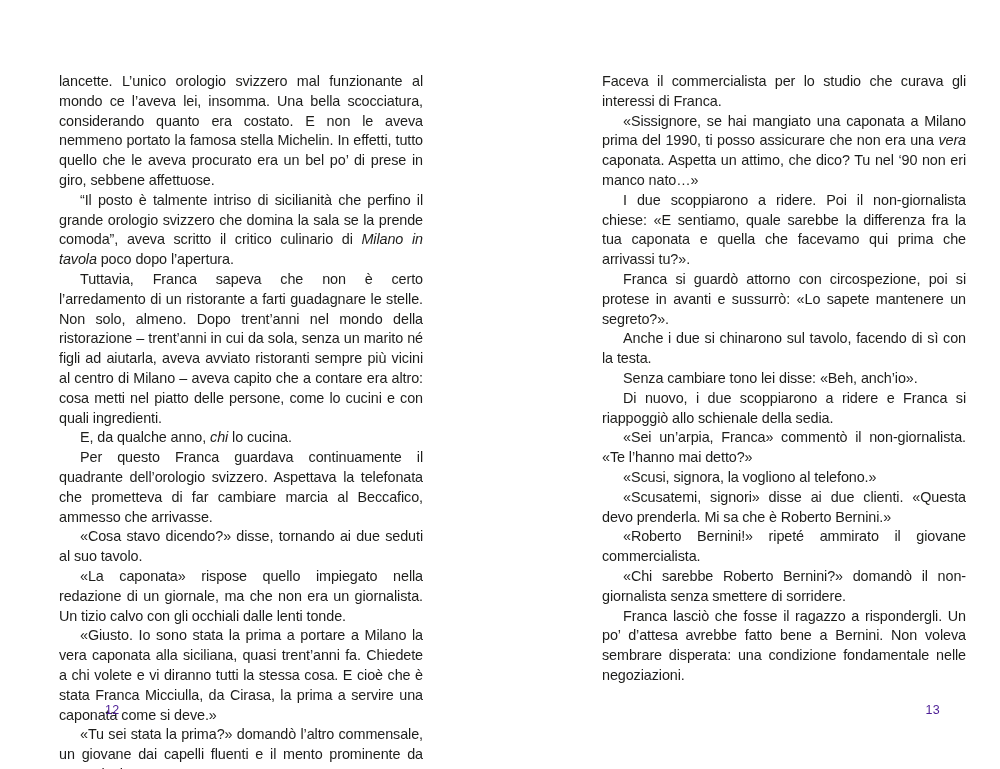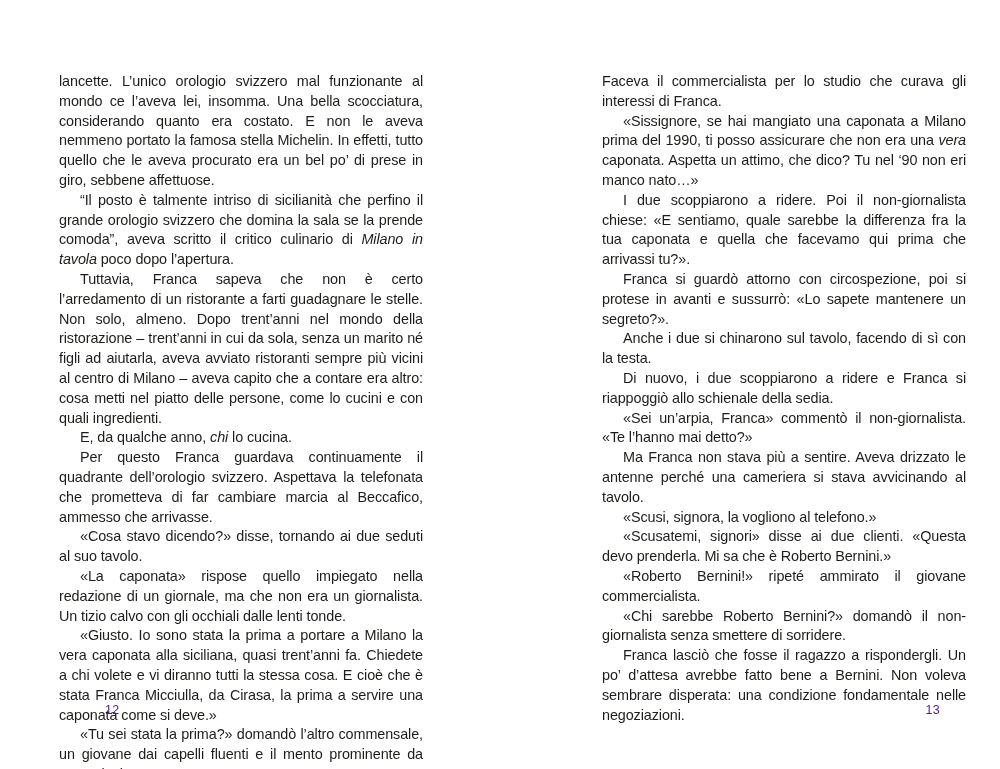--- a/index.html
+++ b/index.html
@@ -69,23 +69,23 @@
       <p class="indent"><span>«Giusto. Io sono stata la prima a portare a Milano la vera caponata alla siciliana, quasi trent’anni fa. Chiedete a chi volete e vi diranno tutti la stessa cosa. E cioè che è stata Franca Micciulla, da Cirasa, la prima a servire una caponata come si deve.»</span></p>
       <p class="indent"><span>«Tu sei stata la prima?» domandò l’altro commensale, un giovane dai capelli fluenti e il mento prominente da cavernicolo.</span></p>
     </div>
 
   <div class="page-col right-col" id="right-page" lang="it">
       <p class=""><span>Faceva il commercialista per lo studio che curava gli interessi di Franca.</span></p>
       <p class="indent"><span>«Sissignore, se hai mangiato una caponata a Milano prima del 1990, ti posso assicurare che non era una </span><em>vera</em><span> caponata. Aspetta un attimo, che dico? Tu nel ‘90 non eri manco nato…»</span></p>
       <p class="indent"><span>I due scoppiarono a ridere. Poi il non-giornalista chiese: «E sentiamo, quale sarebbe la differenza fra la tua caponata e quella che facevamo qui prima che arrivassi tu?».</span></p>
       <p class="indent"><span>Franca si guardò attorno con circospezione, poi si protese in avanti e sussurrò: «Lo sapete mantenere un segreto?».</span></p>
       <p class="indent"><span>Anche i due si chinarono sul tavolo, facendo di sì con la testa.</span></p>
+      <p class="indent"><span>Senza cambiare tono lei disse: «Beh, anch’io».</span></p>
       <p class="indent"><span>Di nuovo, i due scoppiarono a ridere e Franca si riappoggiò allo schienale della sedia.</span></p>
       <p class="indent"><span>«Sei un’arpia, Franca» commentò il non-giornalista. «Te l’hanno mai detto?»</span></p>
-      <p class="indent"><span>Ma Franca non stava più a sentire. Aveva drizzato le antenne perché una cameriera si stava avvicinando al tavolo.</span></p>
       <p class="indent"><span>«Scusi, signora, la vogliono al telefono.»</span></p>
       <p class="indent"><span>«Scusatemi, signori» disse ai due clienti. «Questa devo prenderla. Mi sa che è Roberto Bernini.»</span></p>
       <p class="indent"><span>«Roberto Bernini!» ripeté ammirato il giovane commercialista.</span></p>
       <p class="indent"><span>«Chi sarebbe Roberto Bernini?» domandò il non-giornalista senza smettere di sorridere.</span></p>
       <p class="indent"><span>Franca lasciò che fosse il ragazzo a rispondergli. Un po’ d’attesa avrebbe fatto bene a Bernini. Non voleva sembrare disperata: una condizione fondamentale nelle negoziazioni.</span></p>
     </div>
 
   <div class="page-number pn-left">12</div>
 
   <div class="page-number pn-right">13</div>

